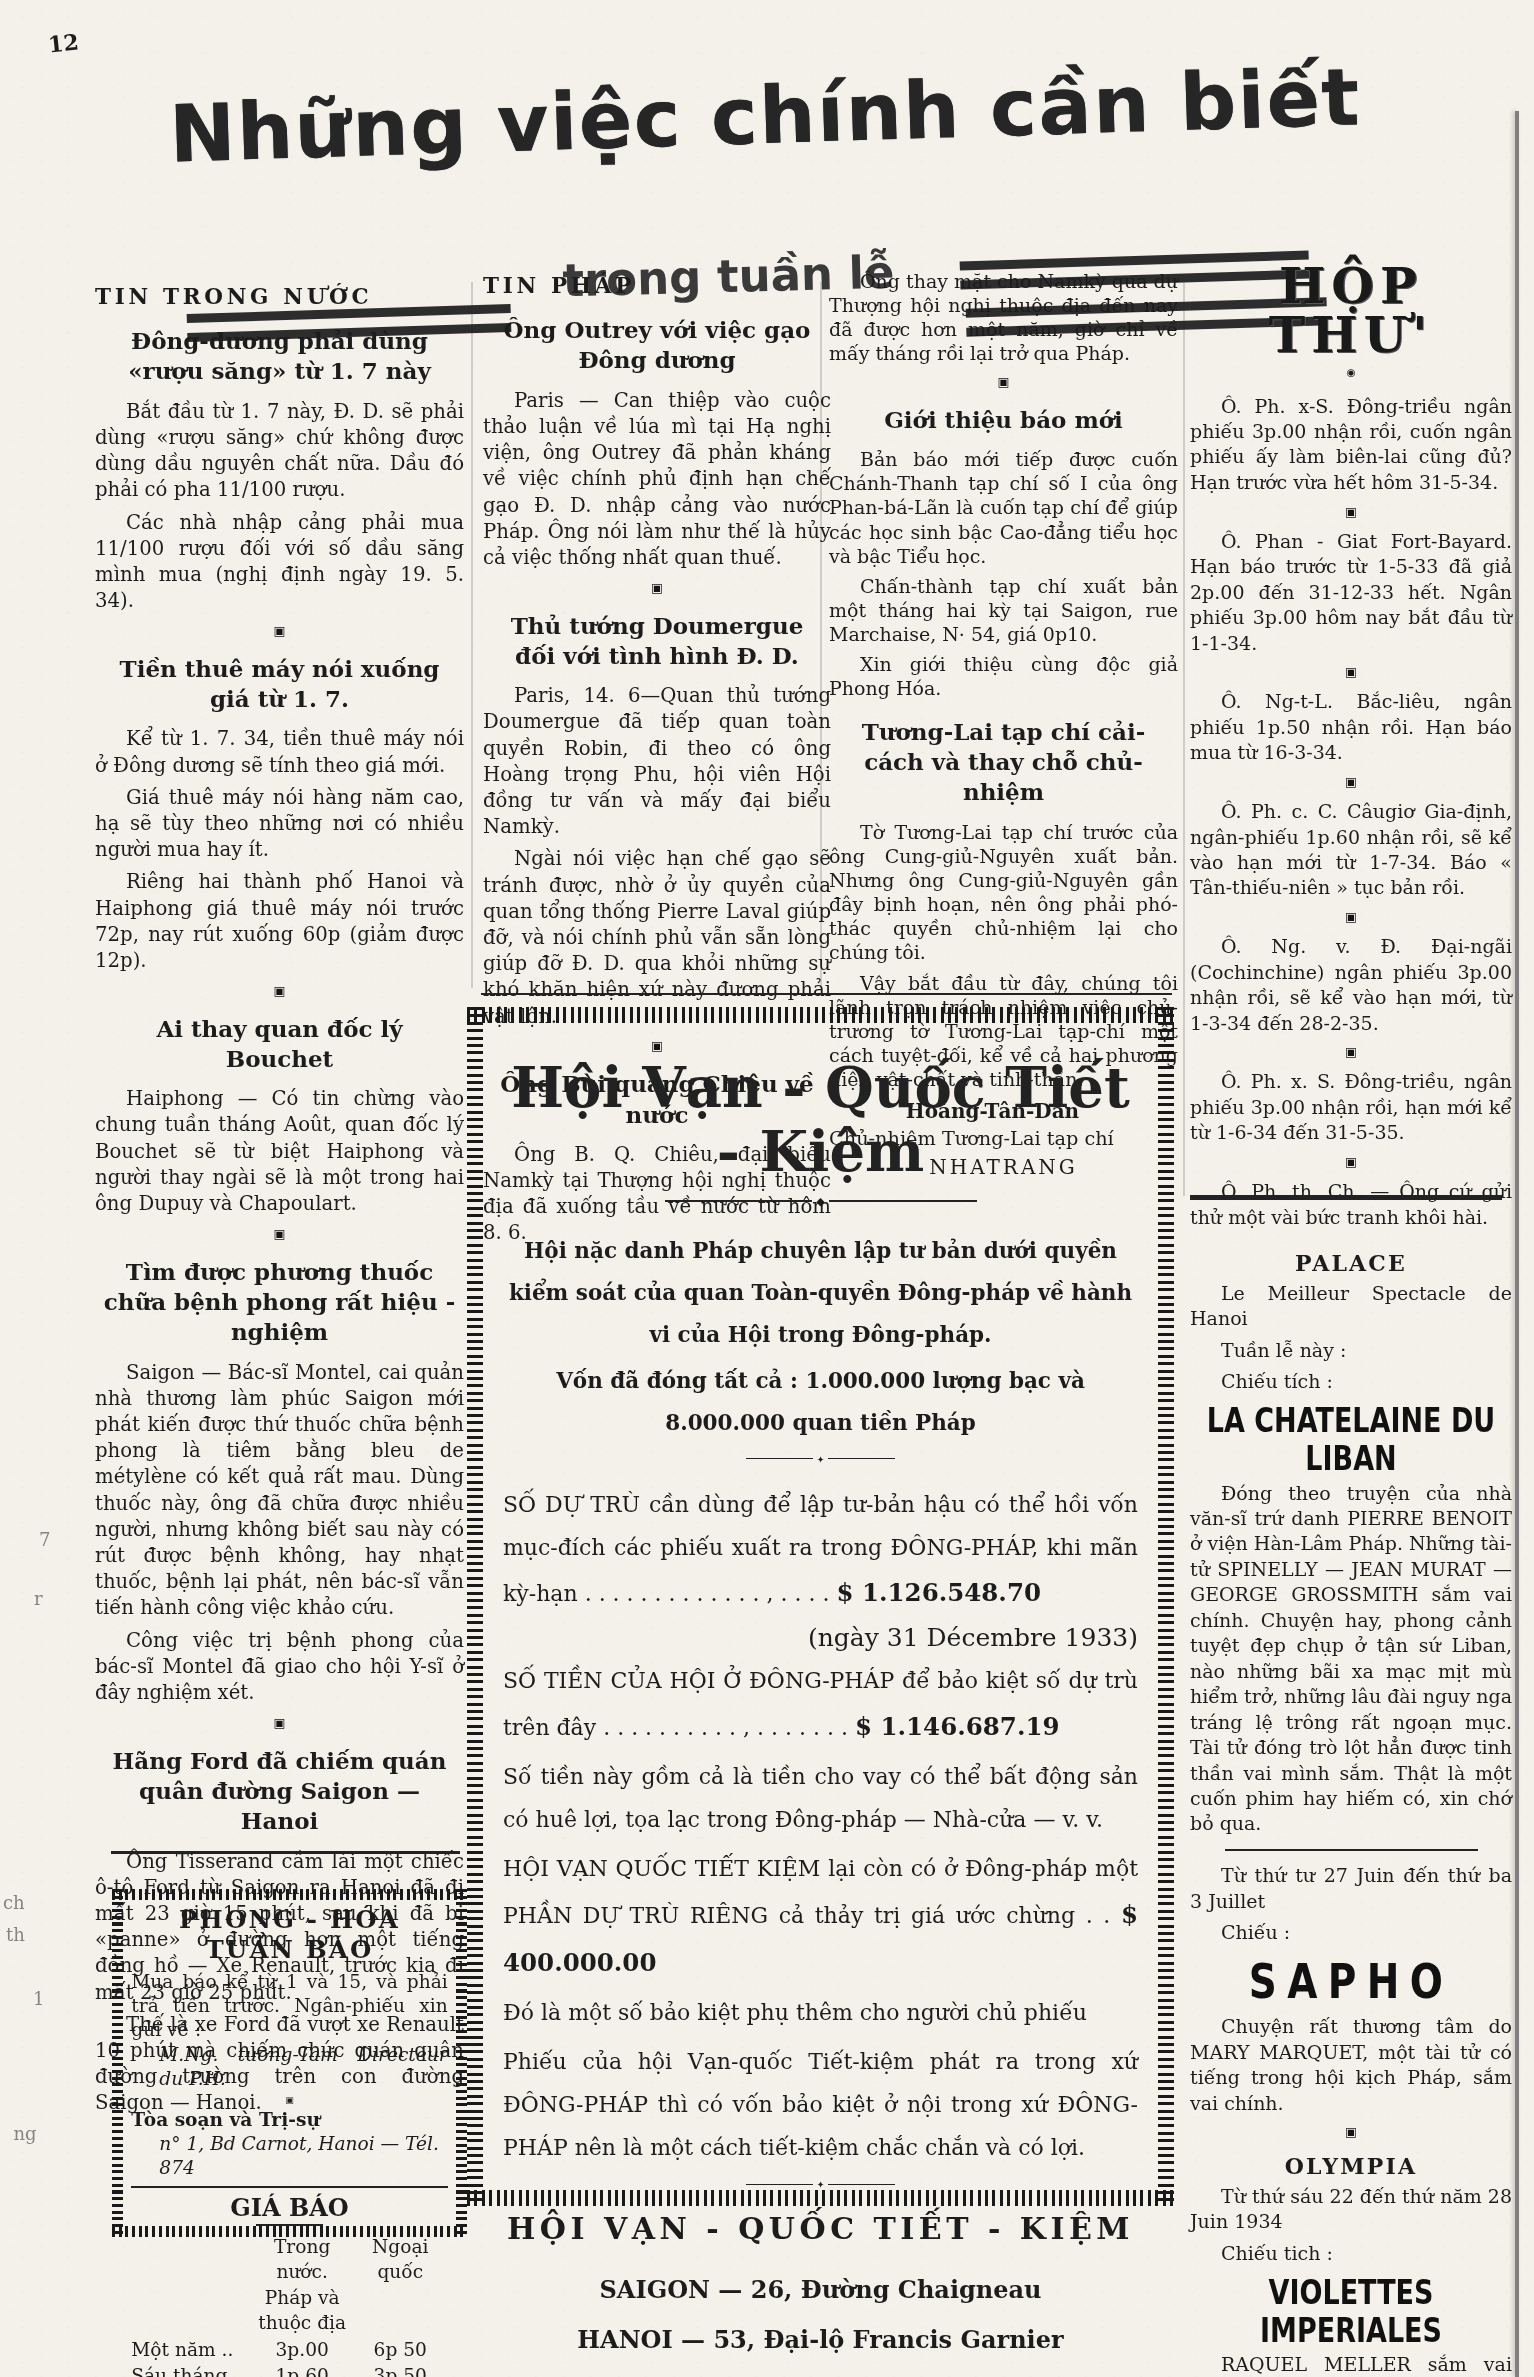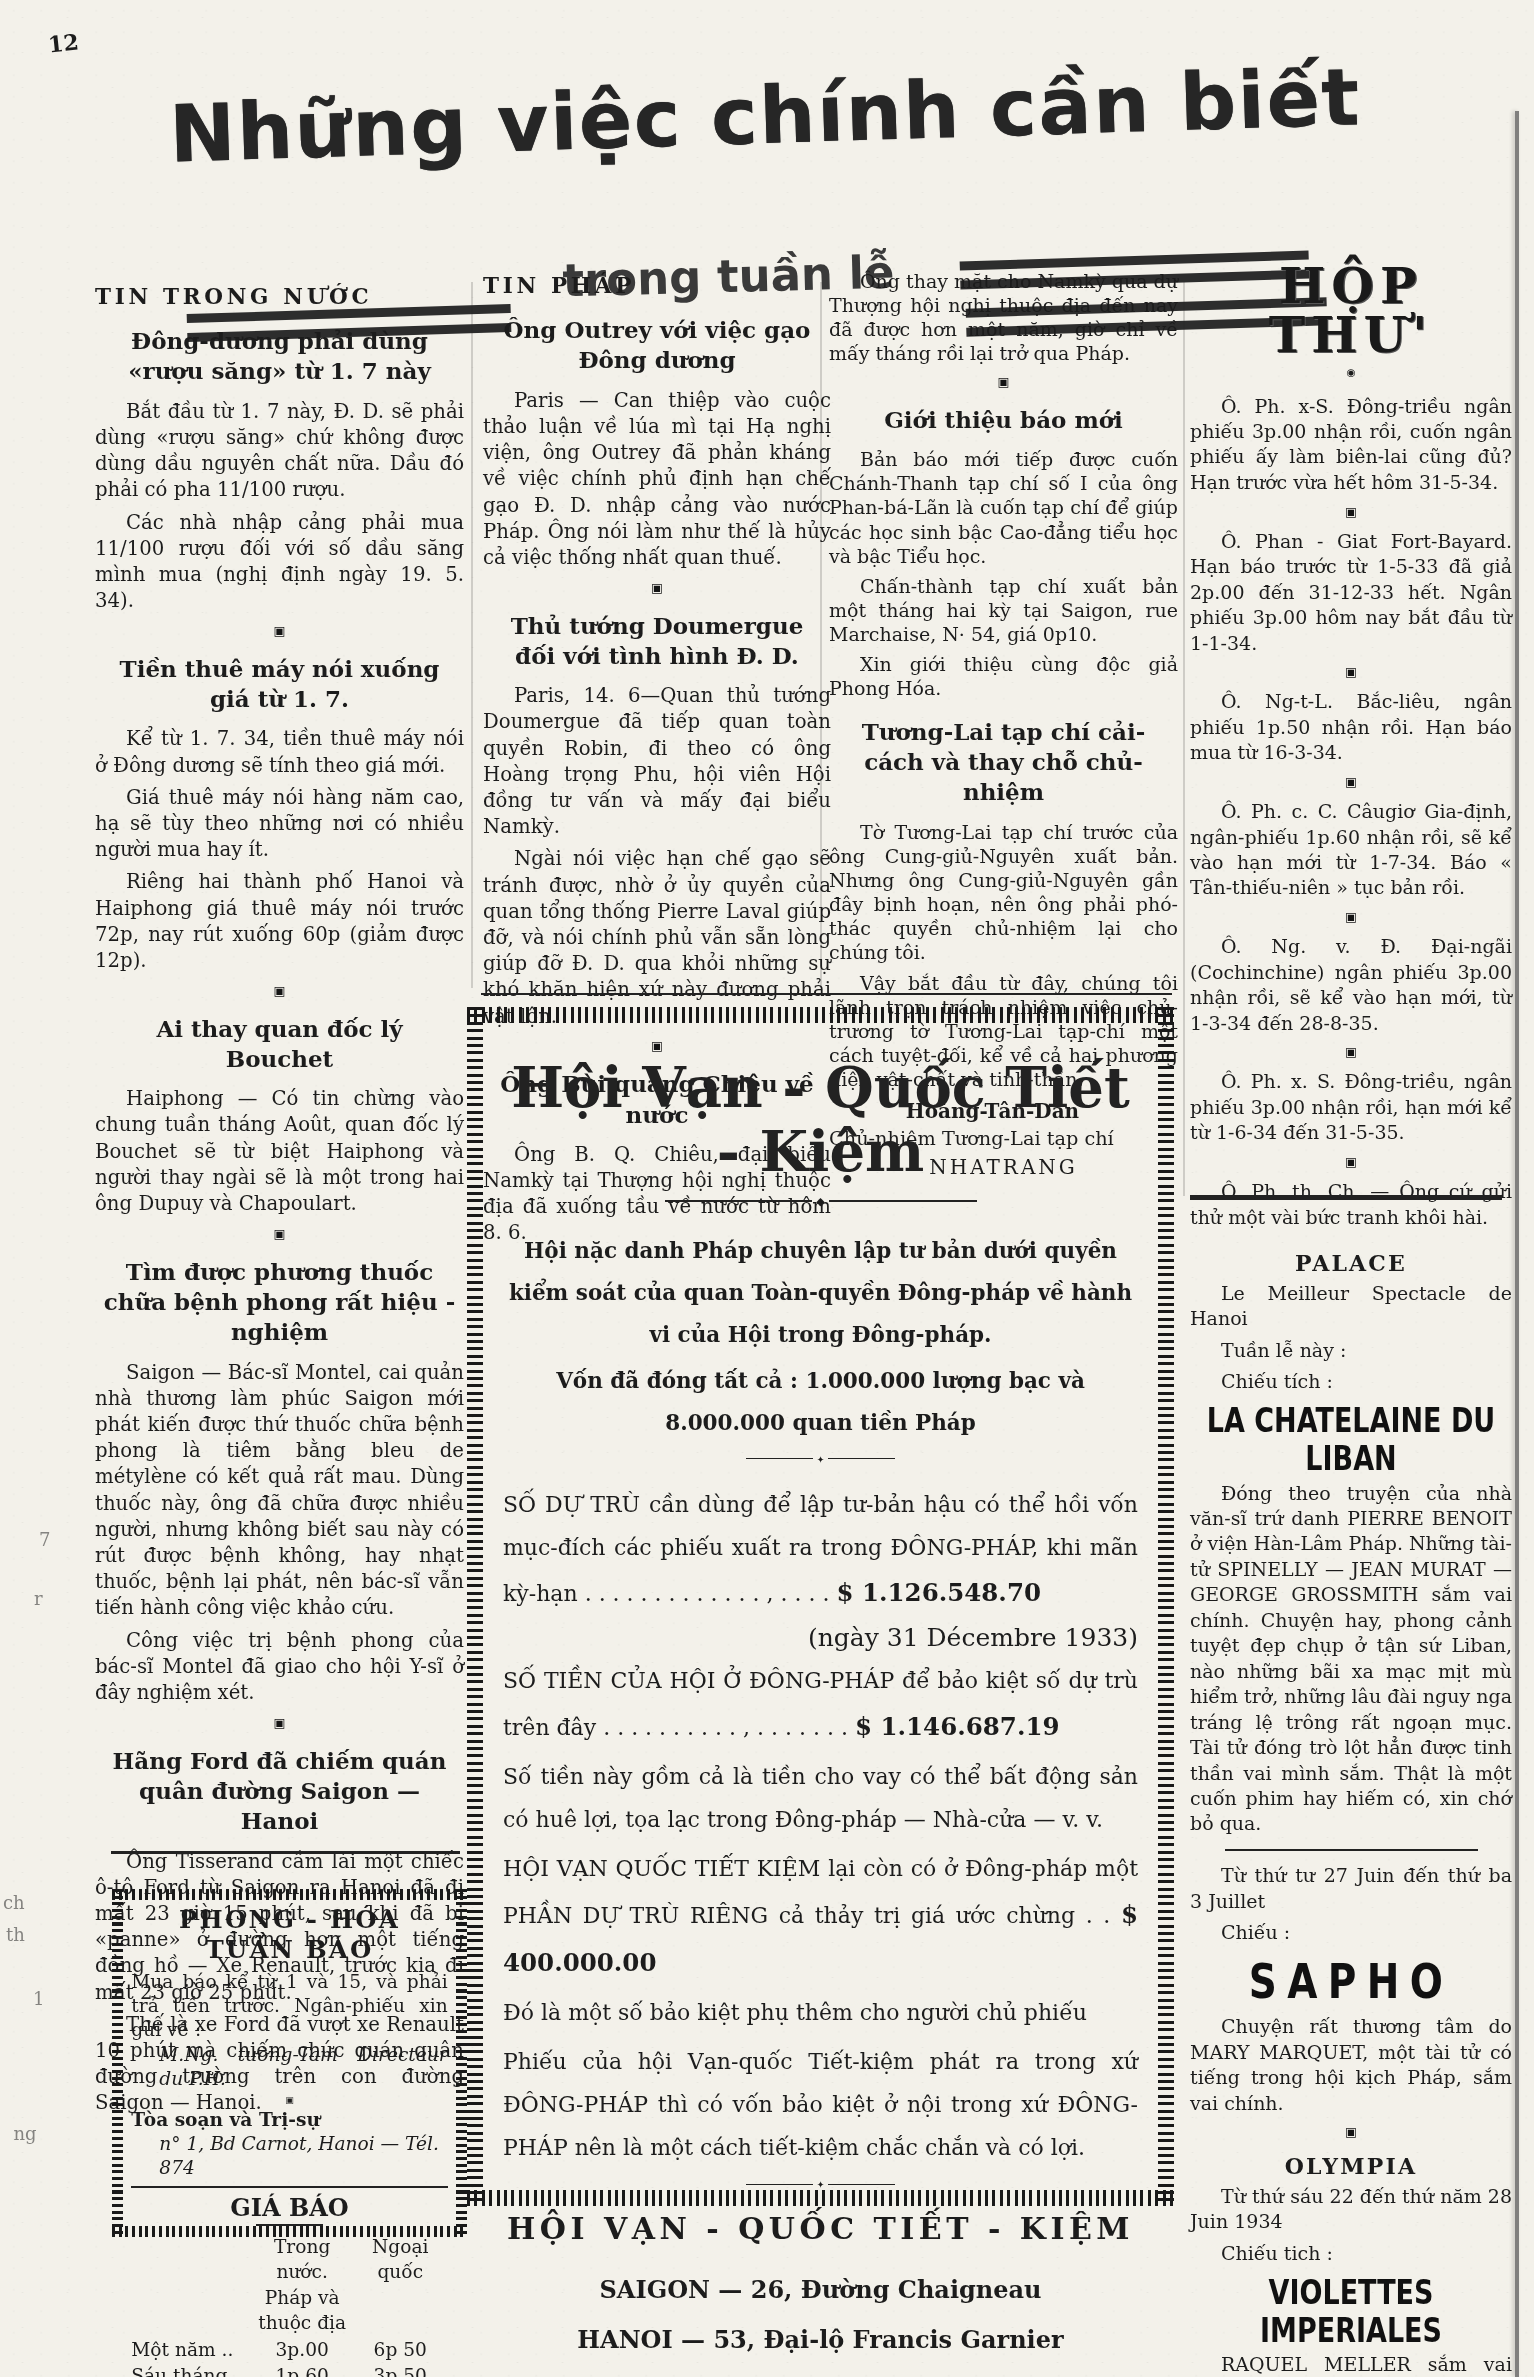--- a/index.html
+++ b/index.html
@@ -221,21 +221,21 @@
 
     <div class="art">
       <p>Ô. Ph. x-S. Đông-triều ngân phiếu 3p.00 nhận rồi, cuốn ngân phiếu ấy làm biên-lai cũng đủ? Hạn trước vừa hết hôm 31-5-34.</p>
       <div class="sep"></div>
       <p>Ô. Phan - Giat Fort-Bayard. Hạn báo trước từ 1-5-33 đã giả 2p.00 đến 31-12-33 hết. Ngân phiếu 3p.00 hôm nay bắt đầu từ 1-1-34.</p>
       <div class="sep"></div>
       <p>Ô. Ng-t-L. Bắc-liêu, ngân phiếu 1p.50 nhận rồi. Hạn báo mua từ 16-3-34.</p>
       <div class="sep"></div>
       <p>Ô. Ph. c. C. Câugiơ Gia-định, ngân-phiếu 1p.60 nhận rồi, sẽ kể vào hạn mới từ 1-7-34. Báo « Tân-thiếu-niên » tục bản rồi.</p>
       <div class="sep"></div>
-      <p>Ô. Ng. v. Đ. Đại-ngãi (Cochinchine) ngân phiếu 3p.00 nhận rồi, sẽ kể vào hạn mới, từ 1-3-34 đến 28-8-35.</p>
+      <p>Ô. Ng. v. Đ. Đại-ngãi (Cochinchine) ngân phiếu 3p.00 nhận rồi, sẽ kể vào hạn mới, từ 1-3-34 đến 28-2-35.</p>
       <div class="sep"></div>
       <p>Ô. Ph. x. S. Đông-triều, ngân phiếu 3p.00 nhận rồi, hạn mới kể từ 1-6-34 đến 31-5-35.</p>
       <div class="sep"></div>
       <p>Ô. Ph. th. Ch. — Ông cứ gửi thử một vài bức tranh khôi hài.</p>
     </div>
 
     <div class="art" style="margin-top:19.3px;">
       <div class="cine-head">PALACE</div>
       <p class="cine-sub">Le Meilleur Spectacle de Hanoi</p>
       <p class="cine-line cine-it">Tuần lễ này :</p>

